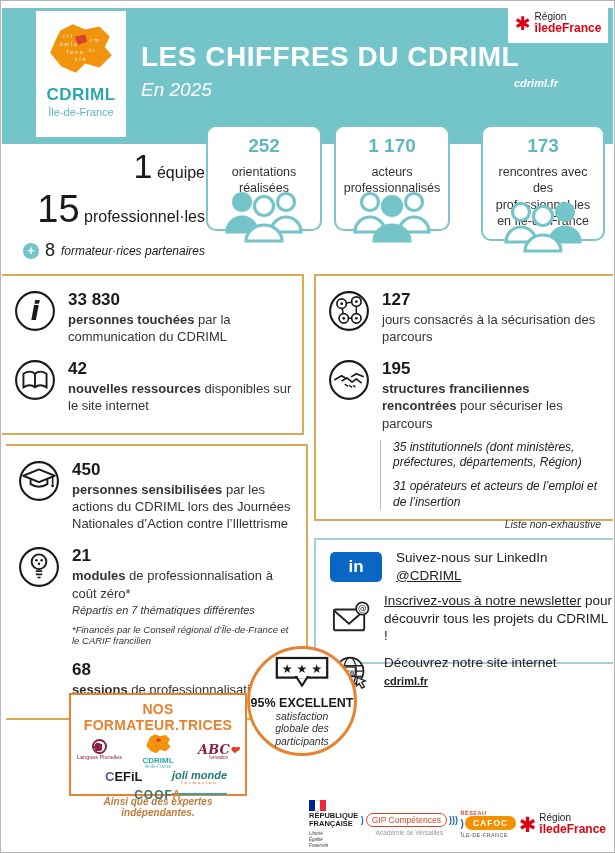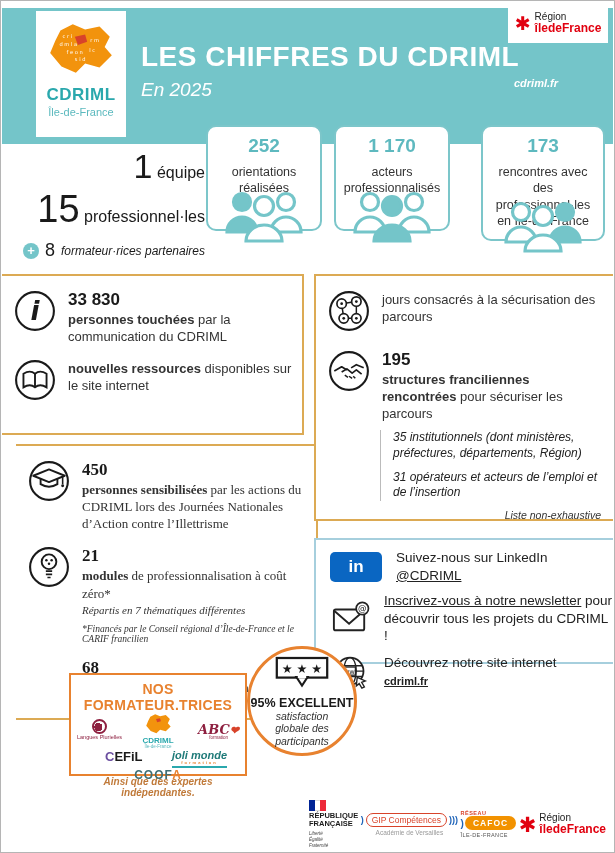--- a/index.html
+++ b/index.html
@@ -49,21 +49,21 @@
   .card1 { left:205px; width:116px; height:106px; }
   .card2 { left:333px; width:116px; height:106px; }
   .card3 { left:480px; width:124px; height:116px; }
   .card-num { color:#5eb9bf; font-size:19px; font-weight:bold; }
   .card-label { font-size:12.5px; color:#333; line-height:1.3; margin-top:7px; padding:0 5px; }
   .people { position:absolute; left:50%; transform:translateX(-50%); bottom:-20px; }
 
   
   .gold-box { position:absolute; background:#fff; border:2px solid #dcaa54; }
   .box-comm  { left:1px; top:273px; width:302px; height:161px; border-left:none; }
-  .box-act   { left:15px; top:443px; width:302px; height:276px; border-left:none;font-family:Liberation Serif, serif; }
+  .box-act   { left:5px; top:443px; width:302px; height:276px; border-left:none; }
   .box-parc  { left:313px; right:1px; top:273px; height:247px; border-right:none; }
   .stat-row { display:flex; gap:12px; padding:14px 10px 0 12px; }
   .stat-icon { flex:0 0 42px; }
   .stat-num { font-size:17px; font-weight:bold; color:#1a1a1a; }
   .stat-desc { font-size:13px; color:#333; line-height:1.32; margin-top:1px; }
   .stat-note { font-size:11px; font-style:italic; margin-top:2px; }
   .stat-foot { font-size:9.5px; font-style:italic; margin-top:8px; }
   .row-noicon { padding-left:66px; }
   .split-box { margin:10px 0 0 66px; width:146px; border:2px dashed #dcaa54; display:flex; padding:5px 0; }
   .split-cell { width:50%; text-align:center; font-size:12.5px; line-height:1.35; }
@@ -77,40 +77,40 @@
     background:#fff; border:2px solid #a6cfdd; border-right:none; padding-top:9px; }
   .soc-row { display:flex; align-items:center; gap:14px; padding-left:14px; margin-bottom:8px; }
   .soc-icon { flex:0 0 40px; display:flex; justify-content:center; }
   .li-badge { width:52px; height:30px; background:#0a66c2; border-radius:5px; color:#fff;
     font-weight:bold; font-size:17px; display:flex; align-items:center; justify-content:center; }
   .soc-text { font-size:13.5px; line-height:1.3; color:#222; }
   .soc-text .link { text-decoration:underline; }
   .soc-small { font-size:11px; font-weight:bold; text-decoration:underline; }
 
   
-  .form-box { position:absolute; left:68px; top:672px; width:178px; height:103px; background:#fff;
+  .form-box { position:absolute; left:68px; top:692px; width:178px; height:103px; background:#fff;
     border:2px solid #e8822f; z-index:5; padding-top:6px; }
   .form-title { color:#e8822f; font-weight:bold; font-size:14px; text-align:center; letter-spacing:.3px; }
   .form-logos { position:relative; height:62px; font-size:10px; }
   .flogo { position:absolute; text-align:center; line-height:1; }
   .lp { left:6px; top:6px; color:#8e2040; }
   .lp .dot { width:15px; height:15px; border:2px solid #8e2040; border-radius:50%; margin:0 auto 1px;
     background:radial-gradient(circle at 40% 55%, #8e2040 45%, #fff 46%); }
   .lp .nm { font-size:5.5px; }
   .cd { left:50%; top:0; transform:translateX(-50%); }
   .cd .nm { color:#2aa8ad; font-weight:bold; font-size:8px; }
   .cd .sub { color:#5bb9be; font-size:4.5px; }
   .abc { right:6px; top:10px; color:#8e2040; font-style:italic; font-size:13px; font-weight:bold;
     font-family:"DejaVu Serif", serif; }
   .abc .sw { color:#d8432a; font-size:11px; }
   .abc .nm { font-size:4.5px; font-family:"Liberation Sans",sans-serif; font-style:normal; font-weight:normal; }
   .cefil { left:34px; top:37px; font-size:13px; font-weight:bold; color:#1a1a1a; }
   .cefil .c { color:#6b4fa0; }
   .jm { right:18px; top:37px; color:#1e7a78; font-size:11px; font-weight:bold; font-style:italic;
-    border-bottom:2px solid #2aa8ad; padding-bottom:1px; }
+    border-bottom:2px solid #2aa8ad; padding-bottom:8px; }
   .jm .sub { display:block; border:none; font-size:4px; letter-spacing:2px; color:#e8822f; font-style:normal; text-align:center; }
   .coofa { left:50%; top:56px; transform:translateX(-50%); font-size:12px; font-weight:bold; color:#3f6f74; letter-spacing:1px; }
   .coofa .a { color:#e8822f; }
   .form-foot { color:#c07a3a; font-size:10px; font-style:italic; font-weight:bold; text-align:center; margin-top:1px; }
 
   
   .sat-circle { position:absolute; left:246px; top:645px; width:110px; height:110px; border-radius:50%;
     background:#fff; border:3px solid #e8822f; z-index:6; display:flex; flex-direction:column;
     align-items:center; justify-content:center; text-align:center; }
   .sat-value { font-size:12.5px; font-weight:bold; color:#1a1a1a; margin-top:3px; }
@@ -261,20 +261,21 @@
     </div>
     <div class="stat-row">
       <span class="stat-icon">
         <svg width="42" height="42" viewBox="0 0 40 40">
           <circle cx="20" cy="20" r="18" fill="#fff" stroke="#1a1a1a" stroke-width="2"></circle>
           <path d="M9 14c4-2.5 8-2.5 11 0c3-2.5 7-2.5 11 0v13c-4-2.5-8-2.5-11 0c-3-2.5-7-2.5-11 0z" fill="none" stroke="#1a1a1a" stroke-width="1.8"></path>
           <path d="M20 14v13" stroke="#1a1a1a" stroke-width="1.8"></path>
         </svg>
       </span>
       <span>
+        <div class="stat-num">42</div>
         <div class="stat-desc"><b>nouvelles ressources</b><span> disponibles sur le site internet</span></div>
       </span>
     </div>
   </div>
 
   <div class="gold-box box-act">
     <div class="stat-row">
       <span class="stat-icon">
         <svg width="42" height="42" viewBox="0 0 40 40">
           <circle cx="20" cy="20" r="18" fill="#fff" stroke="#1a1a1a" stroke-width="2"></circle>
@@ -335,20 +336,21 @@
           <circle cx="27" cy="11" r="4.5" fill="#fff" stroke="#1a1a1a" stroke-width="1.6"></circle>
           <circle cx="15" cy="27" r="4.5" fill="#fff" stroke="#1a1a1a" stroke-width="1.6"></circle>
           <circle cx="27" cy="27" r="4.5" fill="#fff" stroke="#1a1a1a" stroke-width="1.6"></circle>
           <circle cx="13" cy="13" r="1.3" fill="#1a1a1a"></circle>
             <circle cx="27" cy="11" r="1.3" fill="#1a1a1a"></circle>
           <circle cx="15" cy="27" r="1.3" fill="#1a1a1a"></circle>
             <circle cx="27" cy="27" r="1.3" fill="#1a1a1a"></circle>
         </svg>
       </span>
       <span>
+        <div class="stat-num">127</div>
         <div class="stat-desc"><b></b><span>jours consacrés à la sécurisation des parcours</span></div>
       </span>
     </div>
     <div class="stat-row">
       <span class="stat-icon">
         <svg width="42" height="42" viewBox="0 0 40 40">
           <circle cx="20" cy="20" r="18" fill="#fff" stroke="#1a1a1a" stroke-width="2"></circle>
           <path d="M6 20l7-4 5 3M34 17l-7-3-5 3" fill="none" stroke="#1a1a1a" stroke-width="1.6" stroke-linejoin="round"></path>
           <path d="M13 21l5-3 5 4 4-3 5 4" fill="none" stroke="#1a1a1a" stroke-width="1.6" stroke-linejoin="round"></path>
           <path d="M16 24l3 2M20 25l3 2M24 25l2 2" stroke="#1a1a1a" stroke-width="1.4"></path>

